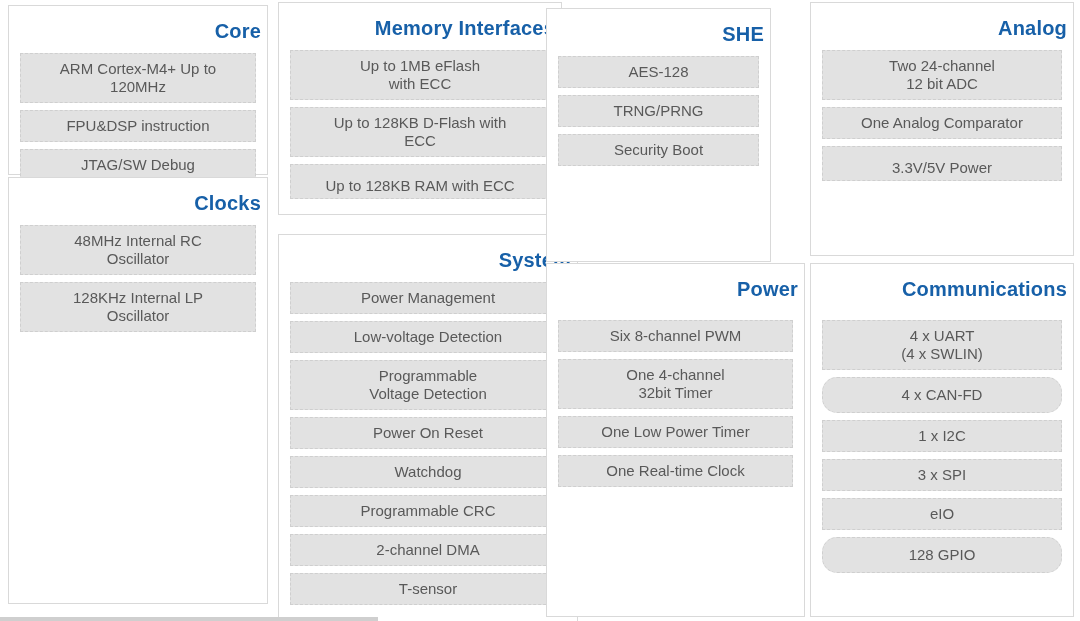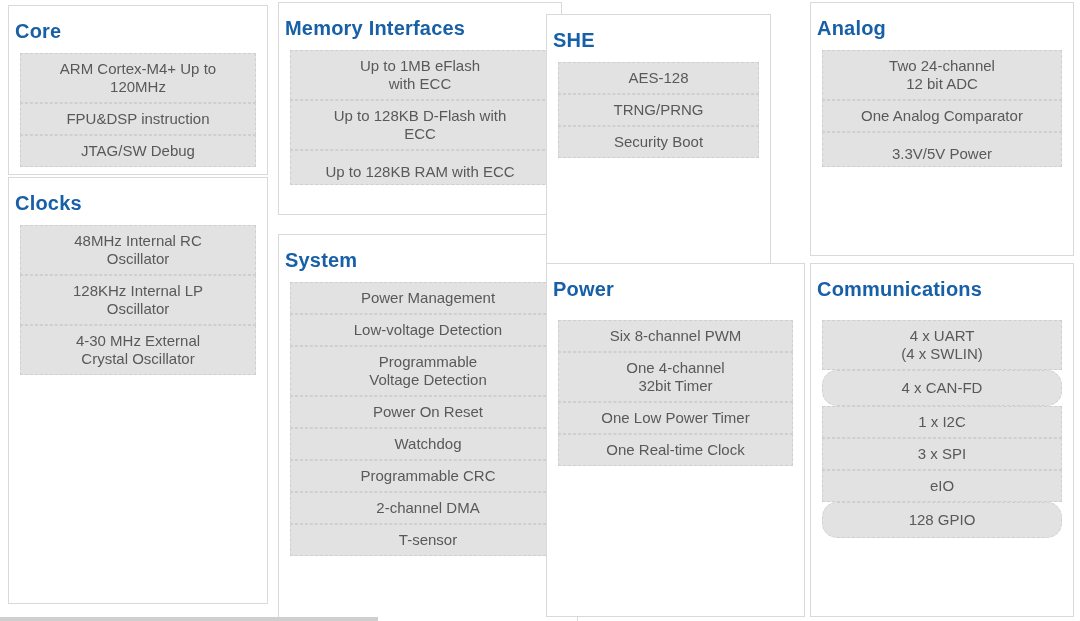--- a/index.html
+++ b/index.html
@@ -18,38 +18,39 @@
     overflow:hidden;
   }
   .panel{
     position:absolute;
     background:#ffffff;
     border:1px solid var(--panel-border);
     box-sizing:border-box;
   }
   .panel-title{
     margin:12px 6px 9px 6px;
-    text-align:left;
+    text-align:right;
     font-size:20px;
     line-height:26px;
     font-weight:bold;
     color:var(--accent);
     letter-spacing:0.2px;
   }
   .panel.loose .panel-title{margin-bottom:18px;}
   .items{padding:0 11px;}
   .item{
     background:var(--box-fill);
     border:1px dashed var(--box-border);
     box-sizing:border-box;
     color:var(--box-text);
     font-size:15px;
     line-height:18px;
     text-align:center;
     padding:6px 4px;
+    margin-bottom:7px;
     white-space:pre-line;
   }
   .item.tall{padding-top:12px;padding-bottom:3px;}
   .item.mid{padding-top:8px;padding-bottom:8px;border-radius:15px;}
   .bottom-strip{
     position:absolute;
     left:0;bottom:0;
     width:378px;height:4px;
     background:#cfcfcf;
   }
@@ -69,22 +70,20 @@
     </div>
   </section>
 
   <section class="panel" style="left:8px;top:177px;width:260px;height:427px">
     <h2 class="panel-title">Clocks</h2>
     <div class="items">
       <div class="item">48MHz Internal RC
 Oscillator</div>
       <div class="item">128KHz Internal LP
 Oscillator</div>
-      <div class="item">4-30 MHz External
-Crystal Oscillator</div>
     </div>
   </section>
 
   <section class="panel" style="left:278px;top:2px;width:284px;height:213px">
     <h2 class="panel-title">Memory Interfaces</h2>
     <div class="items">
       <div class="item">Up to 1MB eFlash
 with ECC</div>
       <div class="item">Up to 128KB D-Flash with
 ECC</div>
@@ -100,21 +99,21 @@
       <div class="item">Programmable
 Voltage Detection</div>
       <div class="item">Power On Reset</div>
       <div class="item">Watchdog</div>
       <div class="item">Programmable CRC</div>
       <div class="item">2-channel DMA</div>
       <div class="item">T-sensor</div>
     </div>
   </section>
 
-  <section class="panel" style="left:546px;top:14px;width:225px;height:254px">
+  <section class="panel" style="left:546px;top:8px;width:225px;height:254px">
     <h2 class="panel-title">SHE</h2>
     <div class="items">
       <div class="item">AES-128</div>
       <div class="item">TRNG/PRNG</div>
       <div class="item">Security Boot</div>
     </div>
   </section>
 
   <section class="panel loose" style="left:546px;top:263px;width:259px;height:354px">
     <h2 class="panel-title">Power</h2>

